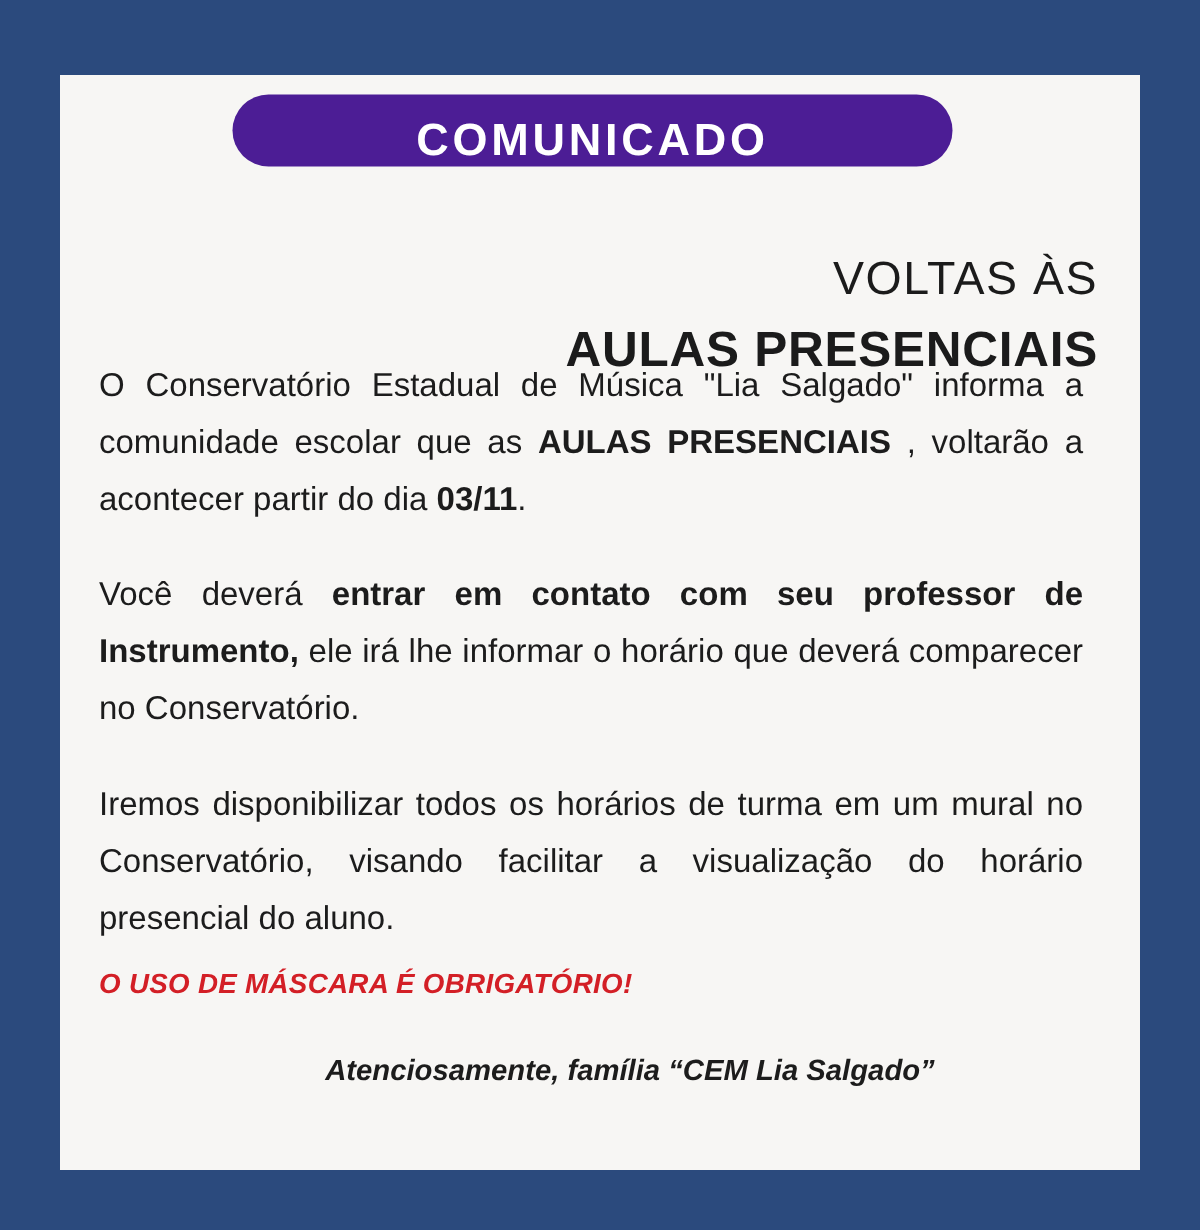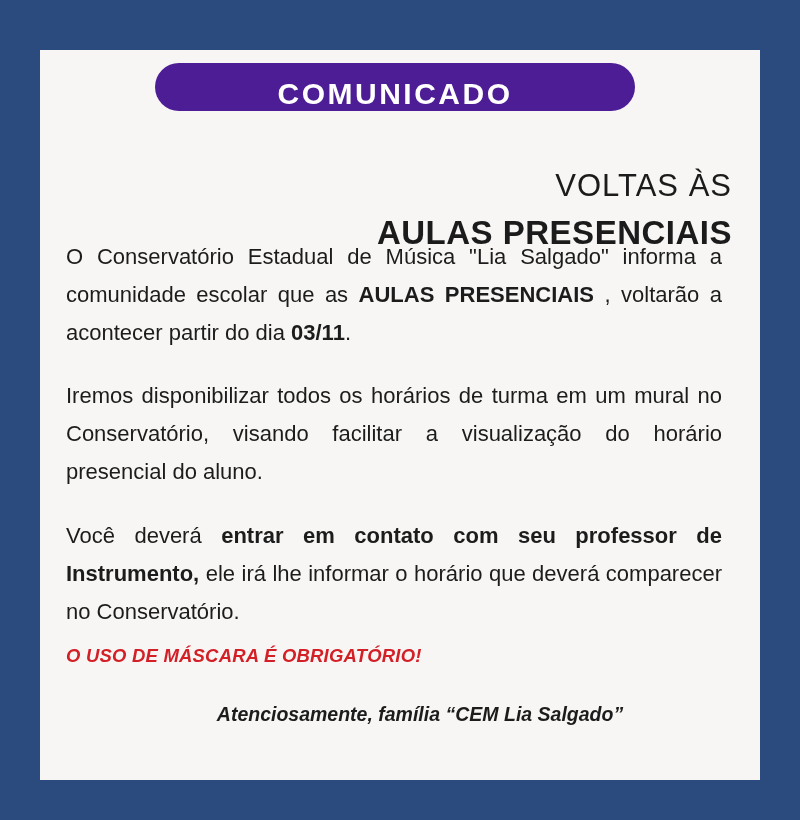--- a/index.html
+++ b/index.html
@@ -141,21 +141,21 @@
     </div>
   </div>
 
   <div class="title-block">
     <div class="title-line1">VOLTAS ÀS</div>
     <div class="title-line2">AULAS PRESENCIAIS</div>
   </div>
 
   <div class="body-block">
     <p class="para"><span>O Conservatório Estadual de Música "Lia Salgado" informa a comunidade escolar que as </span><span class="b">AULAS PRESENCIAIS</span><span> , voltarão a acontecer partir do dia </span><span class="b">03/11</span><span>.</span></p>
+    <p class="para"><span>Você deverá </span><span class="b">entrar em contato com seu professor de Instrumento,</span><span> ele irá lhe informar o horário que deverá comparecer no Conservatório.</span></p>
     <p class="para"><span>Iremos disponibilizar todos os horários de turma em um mural no Conservatório, visando facilitar a visualização do horário presencial do aluno.</span></p>
-    <p class="para"><span>Você deverá </span><span class="b">entrar em contato com seu professor de Instrumento,</span><span> ele irá lhe informar o horário que deverá comparecer no Conservatório.</span></p>
   </div>
 
   <div class="notice">O USO DE MÁSCARA É OBRIGATÓRIO!</div>
 
   <div class="signoff">Atenciosamente, família “CEM Lia Salgado”</div>
 
 </div>
 
 </body></html>

